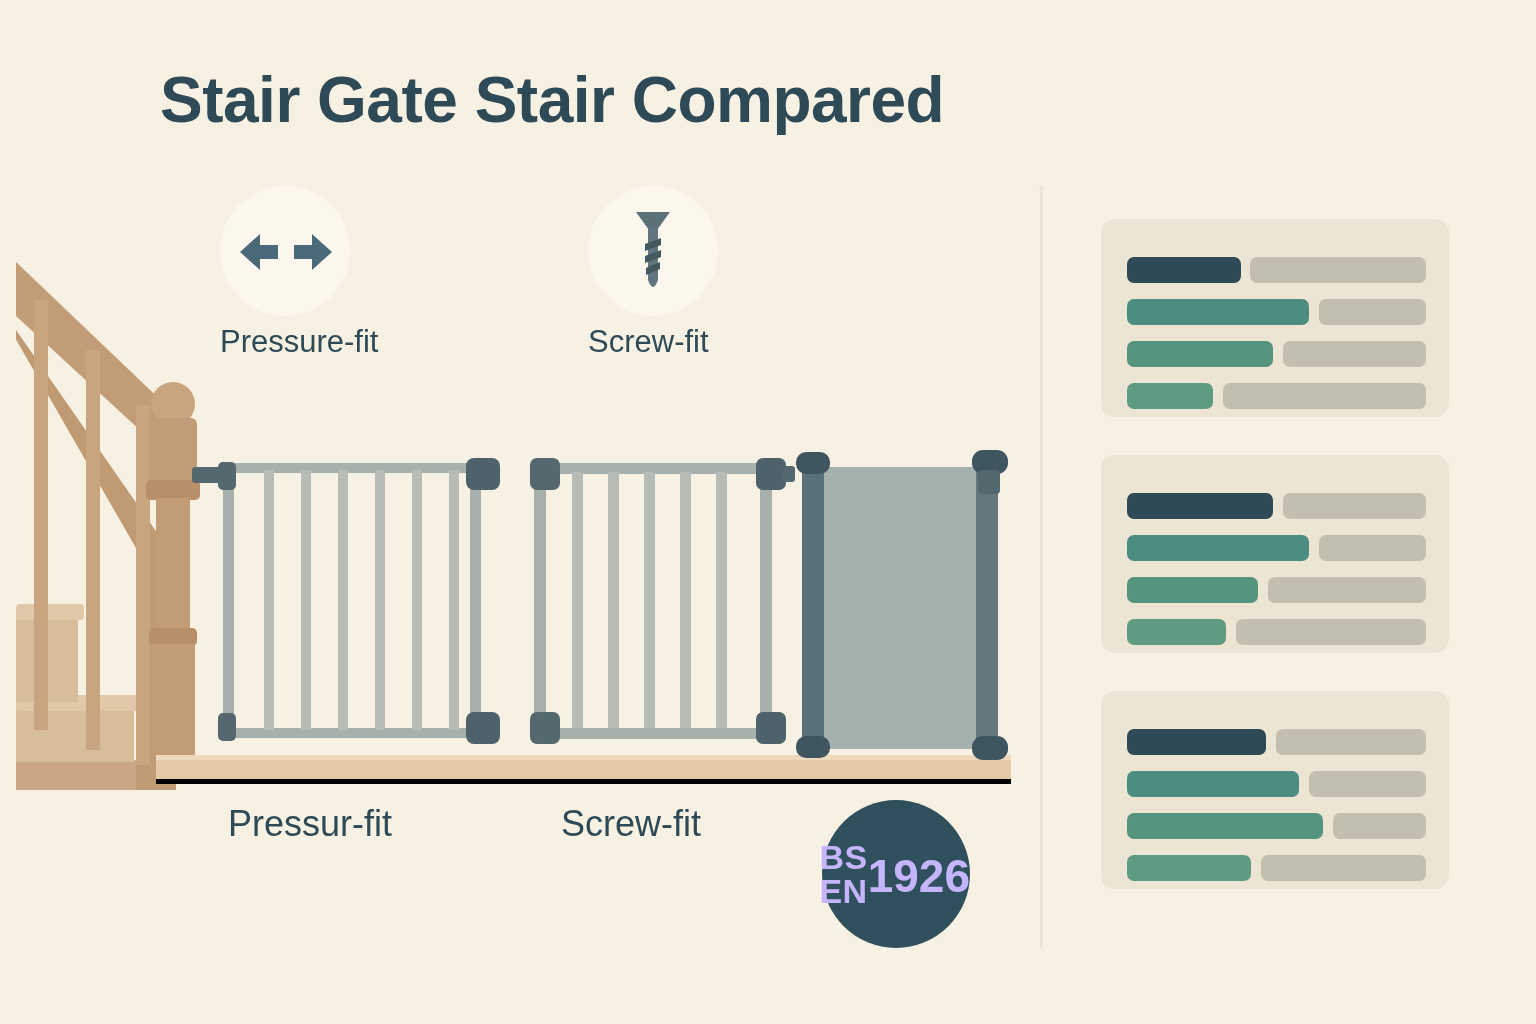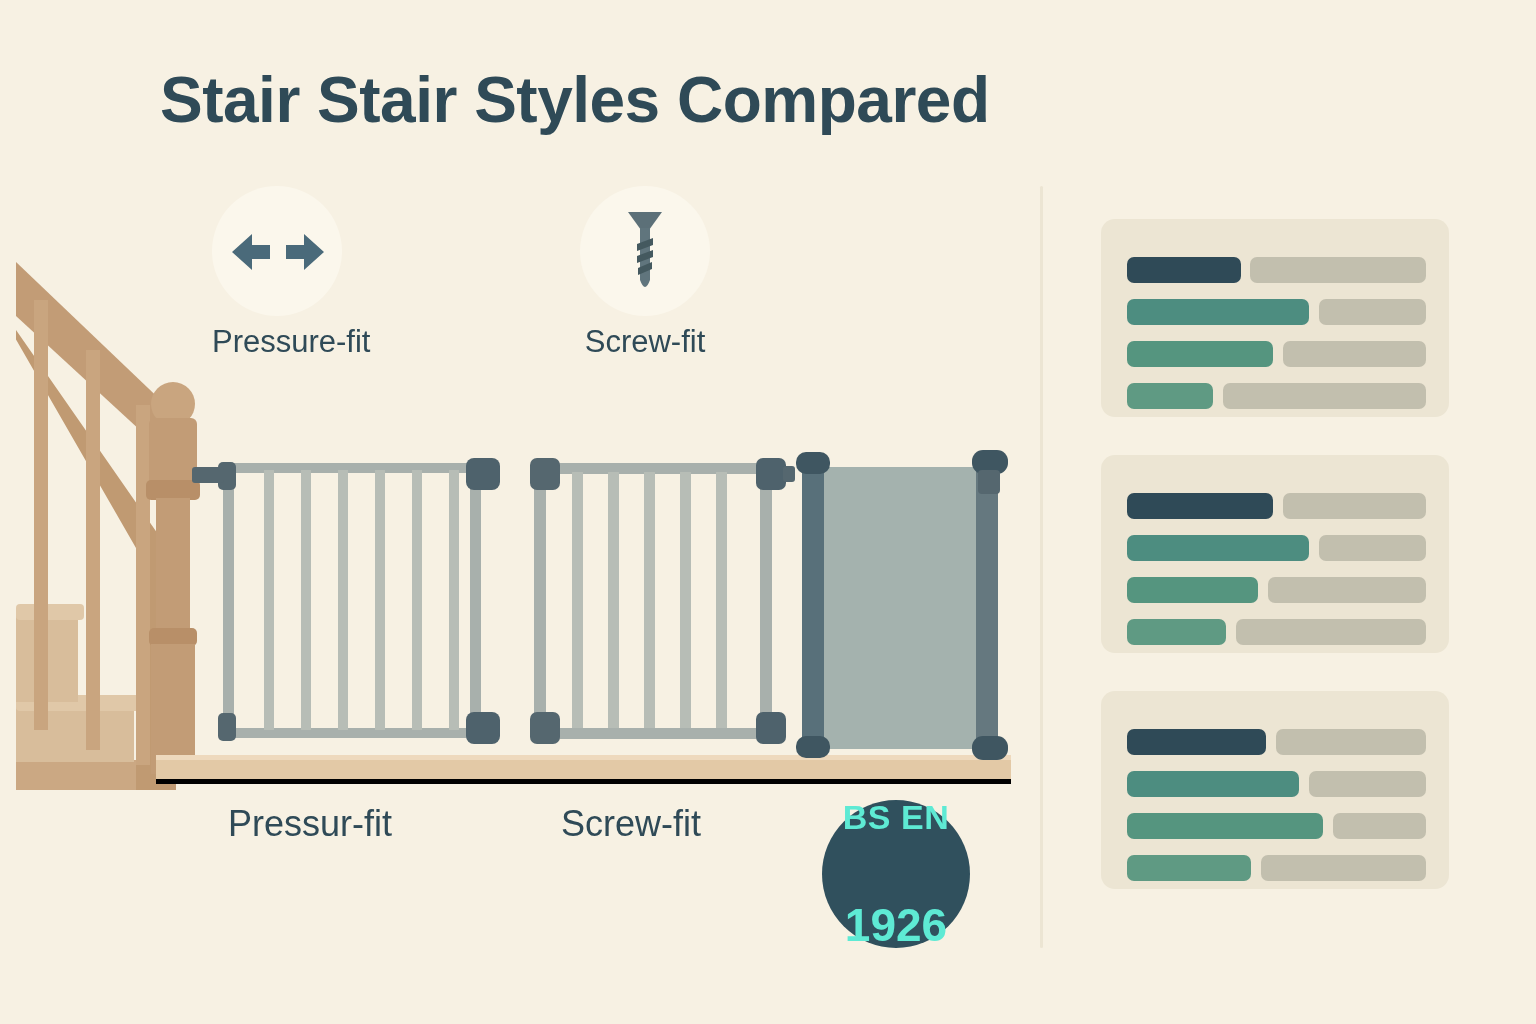--- a/index.html
+++ b/index.html
@@ -26,21 +26,22 @@
     font-weight: bold;
     color: #2f4a57;
     letter-spacing: -0.5px;
     line-height: 1.0;
     white-space: nowrap;
   }
 
   
   .legend-item {
     position: absolute;
-    text-align: center;
+    text-align: left;
+    margin-left: 8px;
   }
   .legend-circle {
     position: relative;
     width: 130px;
     height: 130px;
     border-radius: 50%;
     background: #fbf7ec;
     margin: 0 auto;
   }
   .legend-label {
@@ -103,36 +104,36 @@
 
   
   .badge {
     position: absolute;
     left: 822px;
     top: 800px;
     width: 148px;
     height: 148px;
     border-radius: 50%;
     background: #30505d;
-    color: #5eead4;
+    color: #c4b5fd;
     display: flex;
-    flex-direction: column;
+    flex-direction: row;
     align-items: center;
-    justify-content: space-between;
+    justify-content: flex-end;
     line-height: 1.0;
   }
   .badge-top { font-size: 34px; font-weight: bold; letter-spacing: 0.5px; }
   .badge-bottom { font-size: 46px; font-weight: bold; margin-top: 3px; }
 </style>
 </head>
 <body>
 
 <div id="canvas">
 
-  <div class="page-title">Stair Stair Styles Compared</div>
+  <div class="page-title">Stair Gate Stair Compared</div>
 
   <div class="scene">
     <svg width="1040" height="1024" viewBox="0 0 1040 1024">
 
       <g>
 
         <polygon points="0,620 0,790 160,790 160,760 0,760" fill="#cba883"></polygon>
         <rect x="0" y="700" width="118" height="62" fill="#d8bd9b"></rect>
         <rect x="0" y="695" width="124" height="16" rx="4" fill="#e0c8a8"></rect>
         <rect x="0" y="610" width="62" height="92" fill="#d8bd9b"></rect>

